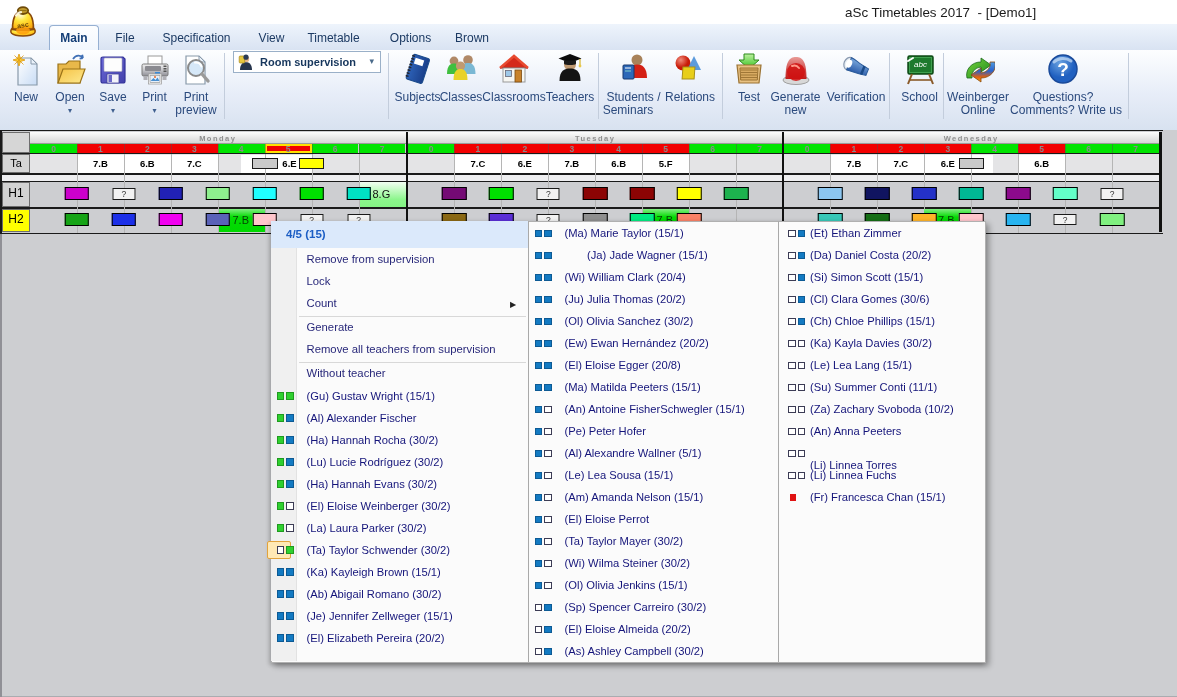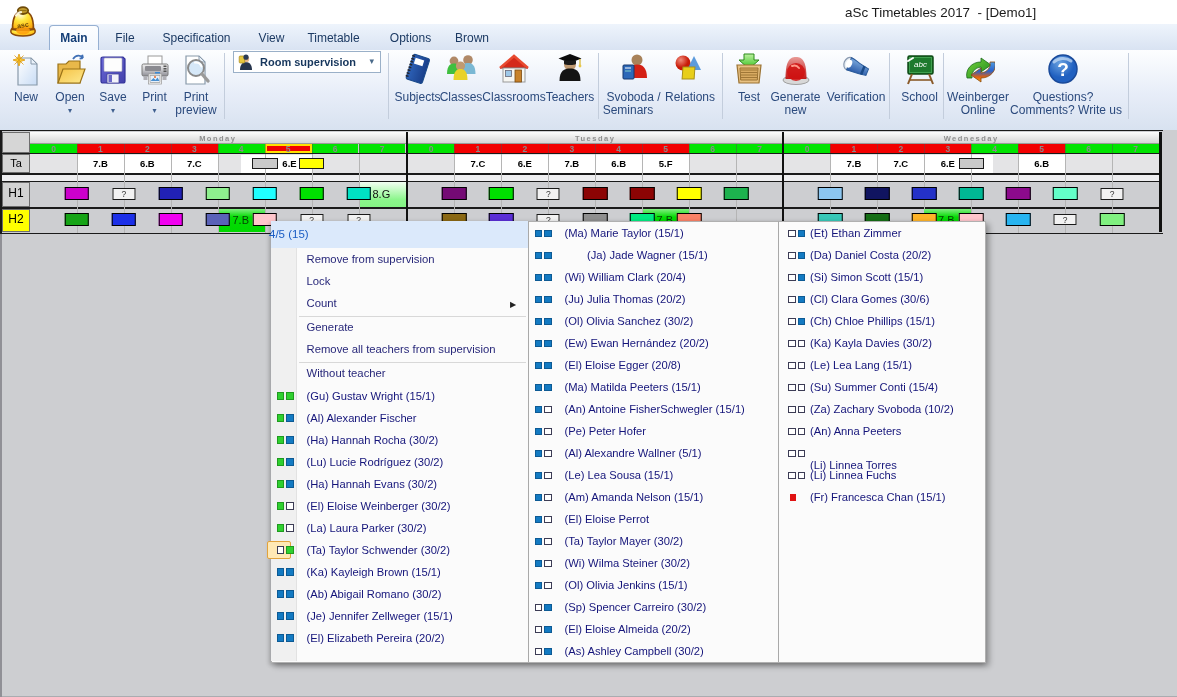--- a/index.html
+++ b/index.html
@@ -278,21 +278,21 @@
 <div class="tb-label" style="left:26px;top:90px">New</div>
 <div class="tb-label" style="left:70px;top:90px">Open</div>
 <div class="tb-label" style="left:113px;top:90px">Save</div>
 <div class="tb-label" style="left:154.5px;top:90px">Print</div>
 <div class="tb-label" style="left:196px;top:90px">Print</div>
 <div class="tb-label" style="left:196px;top:103px">preview</div>
 <div class="tb-label" style="left:417.5px;top:90px">Subjects</div>
 <div class="tb-label" style="left:461px;top:90px">Classes</div>
 <div class="tb-label" style="left:514px;top:90px">Classrooms</div>
 <div class="tb-label" style="left:570px;top:90px">Teachers</div>
-<div class="tb-label" style="left:633.5px;top:90px">Svoboda /</div>
+<div class="tb-label" style="left:633.5px;top:90px">Students /</div>
 <div class="tb-label" style="left:628px;top:103px">Seminars</div>
 <div class="tb-label" style="left:690px;top:90px">Relations</div>
 <div class="tb-label" style="left:749px;top:90px">Test</div>
 <div class="tb-label" style="left:795.5px;top:90px">Generate</div>
 <div class="tb-label" style="left:795.5px;top:103px">new</div>
 <div class="tb-label" style="left:856px;top:90px">Verification</div>
 <div class="tb-label" style="left:919.5px;top:90px">School</div>
 <div class="tb-label" style="left:978px;top:90px">Weinberger</div>
 <div class="tb-label" style="left:978px;top:103px">Online</div>
 <div class="tb-label" style="left:1063px;top:90px">Questions?</div>
@@ -504,21 +504,21 @@
 <div class="blk" style="left:830.4px;top:212.9px;width:24.5px;height:13px;background:#38c8b8"></div>
 <div class="blk" style="left:877.4px;top:212.9px;width:24.5px;height:13px;background:#156e15"></div>
 <div class="blk" style="left:924.3px;top:212.9px;width:24.5px;height:13px;background:#ffb428"></div>
 <div class="blk" style="left:971.2px;top:212.9px;width:24.5px;height:13px;background:#ffc6cc"></div>
 <div class="blk" style="left:1018.2px;top:212.9px;width:24.5px;height:13px;background:#28b4f0"></div>
 <div class="qblk" style="left:1065.1px;top:213.7px;width:23px;height:11.5px">?</div>
 <div class="blk" style="left:1112.1px;top:212.9px;width:24.5px;height:13px;background:#80f080"></div>
 <div class="abs" style="left:270.5px;top:220.5px;width:715px;height:442px;background:#fbfbfb;border:1px solid #b0b0b0;box-shadow:3px 3px 6px rgba(0,0,0,0.33),-2px 2px 4px rgba(0,0,0,0.18)"></div>
 <div class="abs" style="left:271px;top:248px;width:26px;height:413px;background:#f0f0f0;border-right:1px solid #e2e2e2"></div>
 <div class="abs" style="left:271px;top:221px;width:256.5px;height:27px;background:#dbe9fb"></div>
-<div class="abs" style="left:269px;top:228px;font-size:11.5px;font-weight:normal;color:#1b5dc4">4/5 (15)</div>
+<div class="abs" style="left:286px;top:228px;font-size:11.5px;font-weight:bold;color:#1b5dc4">4/5 (15)</div>
 <div class="abs" style="left:527.5px;top:221px;width:1px;height:441px;background:#a9a9a9"></div>
 <div class="abs" style="left:777.5px;top:221px;width:1px;height:441px;background:#a9a9a9"></div>
 <div class="abs" style="left:306.5px;top:253px;font-size:11.3px;color:#28287a;white-space:nowrap">Remove from supervision</div>
 <div class="abs" style="left:306.5px;top:275px;font-size:11.3px;color:#28287a;white-space:nowrap">Lock</div>
 <div class="abs" style="left:306.5px;top:297px;font-size:11.3px;color:#28287a;white-space:nowrap">Count</div>
 <div class="abs" style="left:306.5px;top:321px;font-size:11.3px;color:#28287a;white-space:nowrap">Generate</div>
 <div class="abs" style="left:306.5px;top:343px;font-size:11.3px;color:#28287a;white-space:nowrap">Remove all teachers from supervision</div>
 <div class="abs" style="left:306.5px;top:367px;font-size:11.3px;color:#28287a;white-space:nowrap">Without teacher</div>
 <div class="abs" style="left:510px;top:300px;font-size:8px;color:#222">▶</div>
 <div class="msep" style="left:299px;width:227px;top:315.5px"></div>
@@ -636,21 +636,21 @@
 <div class="ticon ib" style="left:797.6px;top:317.5px"></div>
 <div class="tname" style="left:810px;top:314.8px">(Ch) Chloe Phillips (15/1)</div>
 <div class="ticon iw" style="left:788.3px;top:339.5px"></div>
 <div class="ticon iw" style="left:797.6px;top:339.5px"></div>
 <div class="tname" style="left:810px;top:336.8px">(Ka) Kayla Davies (30/2)</div>
 <div class="ticon iw" style="left:788.3px;top:361.5px"></div>
 <div class="ticon iw" style="left:797.6px;top:361.5px"></div>
 <div class="tname" style="left:810px;top:358.8px">(Le) Lea Lang (15/1)</div>
 <div class="ticon iw" style="left:788.3px;top:383.5px"></div>
 <div class="ticon iw" style="left:797.6px;top:383.5px"></div>
-<div class="tname" style="left:810px;top:380.8px">(Su) Summer Conti (15/4)</div>
+<div class="tname" style="left:810px;top:380.8px">(Su) Summer Conti (11/1)</div>
 <div class="ticon iw" style="left:788.3px;top:405.5px"></div>
 <div class="ticon iw" style="left:797.6px;top:405.5px"></div>
 <div class="tname" style="left:810px;top:402.8px">(Za) Zachary Svoboda (10/2)</div>
 <div class="ticon iw" style="left:788.3px;top:427.5px"></div>
 <div class="ticon iw" style="left:797.6px;top:427.5px"></div>
 <div class="tname" style="left:810px;top:424.8px">(An) Anna Peeters</div>
 <div class="ticon iw" style="left:788.3px;top:449.5px"></div>
 <div class="ticon iw" style="left:797.6px;top:449.5px"></div>
 <div class="tname" style="left:810px;top:459px">(Li) Linnea Torres</div>
 <div class="ticon iw" style="left:788.3px;top:471.5px"></div>

